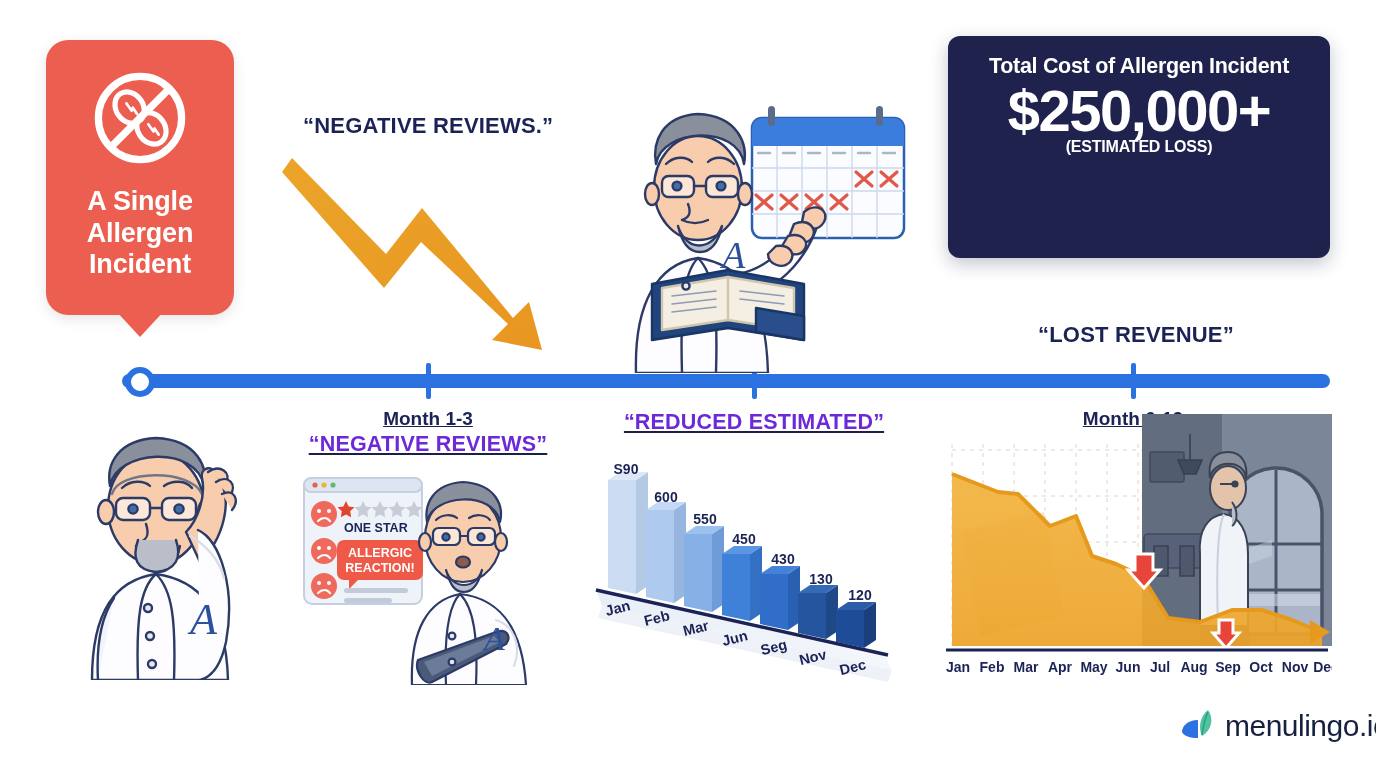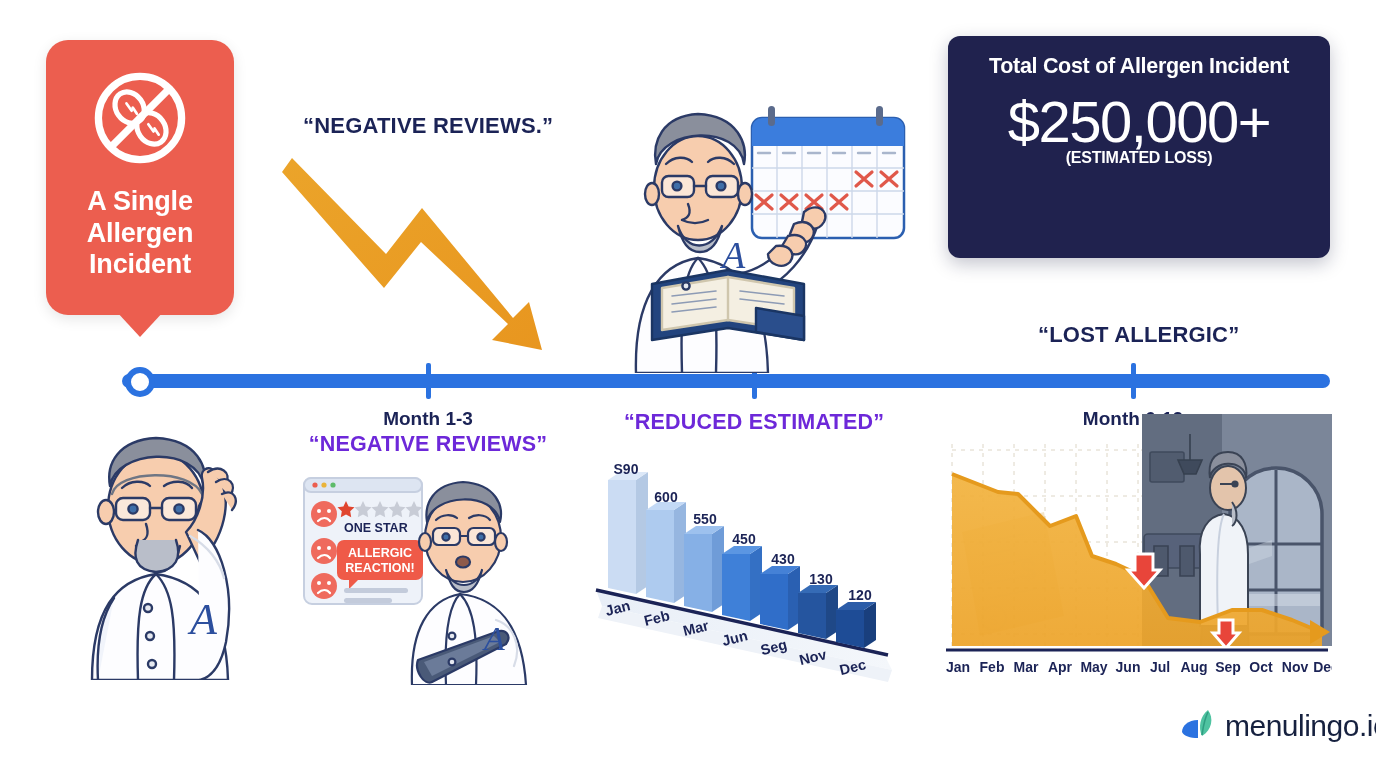--- a/index.html
+++ b/index.html
@@ -47,22 +47,22 @@
     width: 382px; height: 222px;
     background: #20224e;
     border-radius: 12px;
     color: #fff;
     padding: 18px 20px 14px;
     text-align: center;
     box-shadow: 0 6px 18px rgba(20,22,60,.25);
   }
   .cost-title { font-size: 21.5px; font-weight: bold; letter-spacing: -.3px; }
   .cost-amount {
-    font-size: 58px; font-weight: normal; line-height: 1.02;
-    letter-spacing: -1.5px; margin-top: 13px;
+    font-size: 58px; font-weight: bold; line-height: 1.02;
+    letter-spacing: -1.5px; margin-top: 2px;
   }
   .cost-sub { font-size: 16px; font-weight: bold; letter-spacing: -.2px; margin-top: -2px; }
   .cost-note {
     font-size: 16.5px; line-height: 1.28; margin-top: 10px;
     color: #e7e9f5; font-weight: normal;
   }
 
   
   .cap { position: absolute; font-weight: bold; color: #1b2356; white-space: nowrap; }
   .cap-neg-top { left: 303px; top: 113px; font-size: 22px; letter-spacing: .2px; }
@@ -80,21 +80,21 @@
   .timeline-start {
     position: absolute; left: 125px; top: 367px;
     width: 30px; height: 30px; border-radius: 50%;
     background: #ffffff; border: 6px solid #2b72e0;
   }
   .tick {
     position: absolute; top: 363px;
     width: 5px; height: 36px; background: #2b72e0; border-radius: 2px;
   }
 
-  .milestone { position: absolute; text-align: center; white-space: nowrap; transform: translateX(-50%); }
+  .milestone { position: absolute; text-align: center; white-space: nowrap; transform: translateX(-50%); text-decoration: underline; }
   .ms-month { font-size: 19px; font-weight: bold; color: #1b2356; }
   .ms-quote { font-size: 21.5px; font-weight: bold; color: #6d28d9; letter-spacing: .2px; margin-top: 2px; }
 
   
   .ill { position: absolute; }
   .chef-worried { left: 40px; top: 412px; width: 232px; height: 268px; }
   .chef-calendar { left: 618px; top: 88px; width: 296px; height: 285px; }
   .chef-tablet { left: 300px; top: 470px; width: 240px; height: 215px; }
 
   
@@ -125,21 +125,21 @@
     <div class="badge-tail"></div>
   </div>
 
   <div class="cost-card">
     <div class="cost-title">Total Cost of Allergen Incident</div>
     <div class="cost-amount">$250,000+</div>
     <div class="cost-sub">(ESTIMATED LOSS)</div>
   </div>
 
   <div class="cap cap-neg-top">“NEGATIVE REVIEWS.”</div>
-  <div class="cap cap-lost">“LOST ALLERGIC”</div>
+  <div class="cap cap-lost">“LOST REVENUE”</div>
 
   <svg class="zigzag" viewBox="0 0 290 205">
     <defs>
       <linearGradient id="zg" x1="0" y1="0" x2="1" y2="1">
         <stop offset="0%" stop-color="#eba42a"></stop>
           <stop offset="100%" stop-color="#e8961f"></stop>
       </linearGradient>
     </defs>
     <path d="M12 8 L106 104 L142 58 L233 168 L249 152 L262 200 L212 190 L228 174 L141 92 L104 138 L2 22 Z" fill="url(#zg)"></path>
   </svg>

